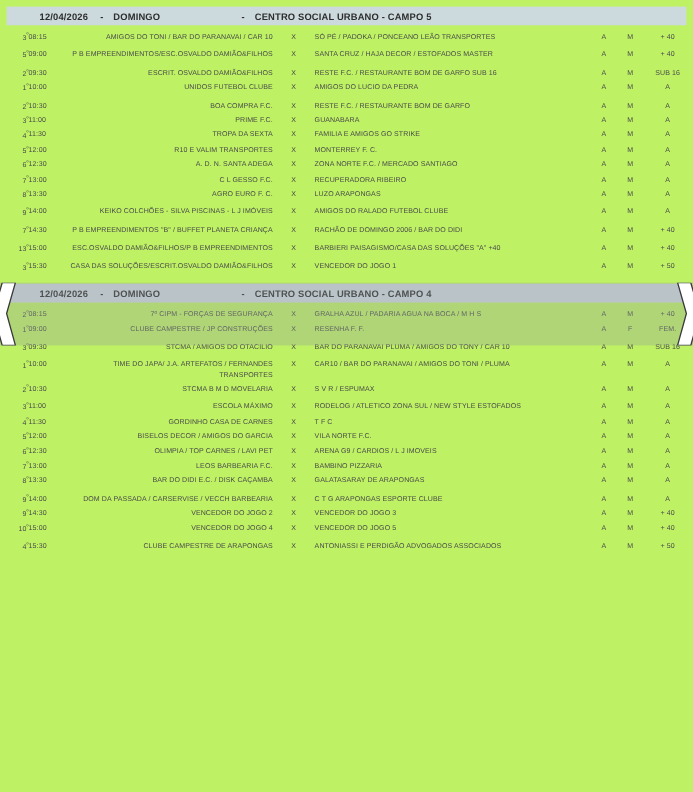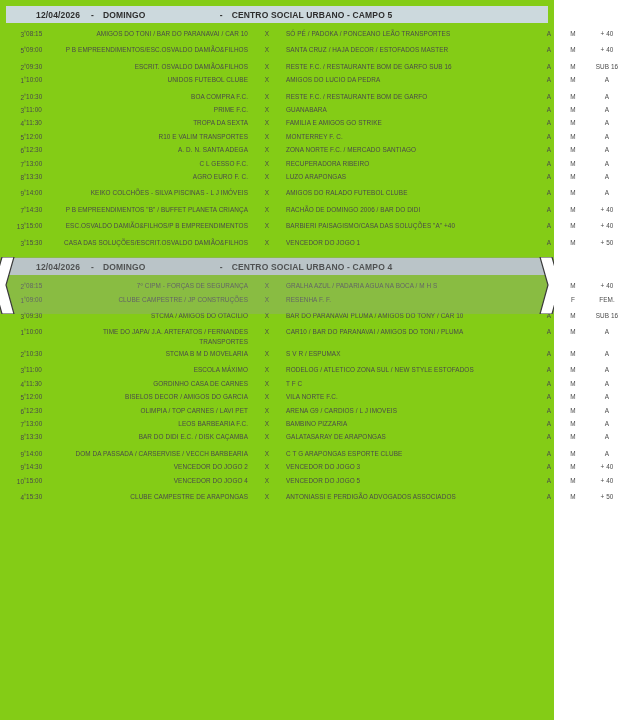--- a/index.html
+++ b/index.html
@@ -10,23 +10,23 @@
   body {
     width: 630px;
     height: 720px;
     overflow: hidden;
     font-family: "Liberation Sans", sans-serif;
     color: #3a3a3a;
     position: relative;
   }
   .page {
     position: relative;
-    width: 554px;
+    width: 630px;
     height: 720px;
-    background: #84cc16;
+    background: #bef264;
   }
 
   
   .section-header {
     background: #ccd9dd;
     height: 17px;
     margin: 0 6px 0 6px;
     display: flex;
     align-items: center;
     font-size: 8.5px;

